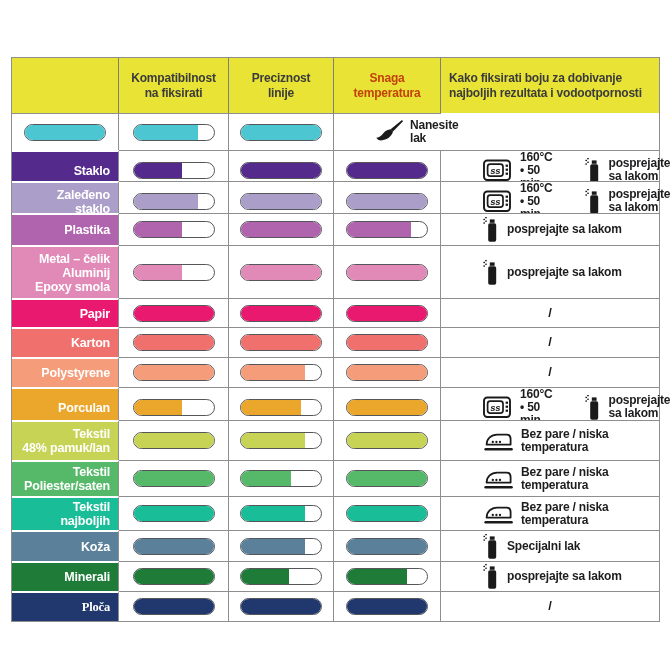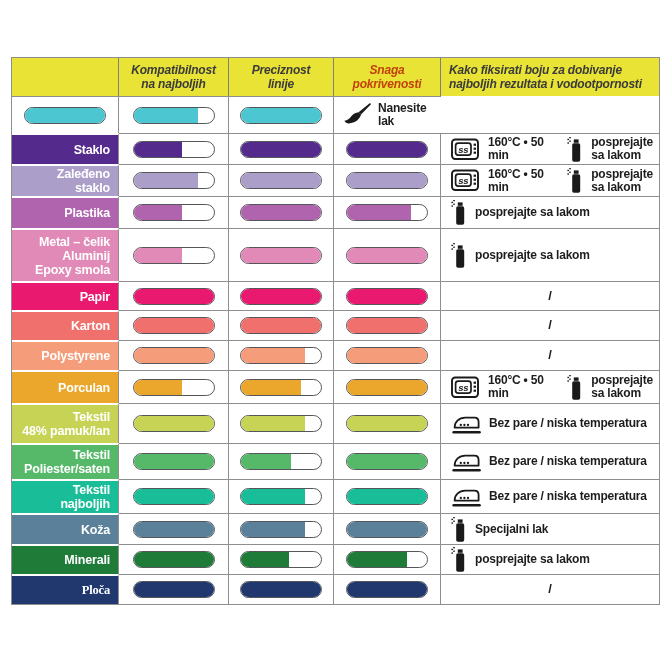--- a/index.html
+++ b/index.html
@@ -1,61 +1,61 @@
 <!DOCTYPE html>
 <html><head>
 <meta charset="utf-8">
 <style>
   html,body{margin:0;padding:0;background:#ffffff;}
   .page{position:relative;width:670px;height:670px;background:#ffffff;overflow:hidden;
         font-family:"Liberation Sans","DejaVu Sans",sans-serif;}
   .table{position:absolute;left:11px;top:57px;width:647px;border:1px solid #8e8e8e;background:#ffffff;}
   .row{display:grid;grid-template-columns:107px 110px 105px 107px 218px;}
-  .hrow{height:38px;font-style:italic;}
+  .hrow{height:55px;}
   .hcell{background:#e8e335;color:#3b3b3b;font-weight:bold;font-size:12px;line-height:1.18;
          display:flex;flex-direction:column;justify-content:center;align-items:center;text-align:center;
          border-right:1px solid #7f7f7f;letter-spacing:-0.2px;}
   .hcell.left{align-items:flex-start;text-align:left;padding-left:8px;}
   .hcell:last-child{border-right:none;}
   .cell{box-sizing:border-box;}
   .label-cell{color:#ffffff;font-weight:bold;font-size:12.5px;line-height:1.12;letter-spacing:-0.2px;
          display:flex;flex-direction:column;justify-content:center;align-items:flex-end;text-align:right;
          padding-right:8px;border-top:2px solid #ffffff;border-right:1px solid #8e8e8e;}
   .bar-cell{display:flex;align-items:center;justify-content:center;background:#ffffff;
          border-top:1px solid #8e8e8e;border-right:1px solid #8e8e8e;}
   .inst-cell{display:flex;align-items:center;background:#ffffff;border-top:1px solid #8e8e8e;
          padding:0 6px 0 10px;font-weight:bold;font-size:12px;color:#1d1d1f;letter-spacing:-0.2px;}
   .inst-cell.center{justify-content:center;padding:0;font-size:13px;}
   .inst-item{display:flex;align-items:center;gap:7px;}
   .inst-item.pushed{margin-left:auto;}
   .inst-text{line-height:1.08;}
   .pill{width:80px;height:15px;border:1.5px solid #55565a;border-radius:9px;background:#ffffff;
         overflow:hidden;}
   .pill-fill{height:100%;}
-  .icon{display:flex;align-items:flex-start;justify-content:center;flex:none;}
+  .icon{display:flex;align-items:flex-start;justify-content:center;flex:none;margin-left:32px;}
   svg{display:block;}
 </style>
 </head>
 <body>
 
 <div class="page">
   <div class="table">
     <div class="row hrow" id="header-row">
         <div class="hcell" style="background: rgb(232, 227, 53); color: rgb(59, 59, 59);"></div>
         <div class="hcell" style="background: rgb(232, 227, 53); color: rgb(59, 59, 59);">
           <div>Kompatibilnost</div>
-          <div>na najboljih</div>
+          <div>na fiksirati</div>
         </div>
         <div class="hcell" style="background: rgb(232, 227, 53); color: rgb(59, 59, 59);">
           <div>Preciznost</div>
           <div>linije</div>
         </div>
         <div class="hcell" style="background: rgb(232, 227, 53); color: #c2410c;">
           <div>Snaga</div>
-          <div>pokrivenosti</div>
+          <div>temperatura</div>
         </div>
         <div class="hcell left" style="background: rgb(232, 227, 53); color: rgb(59, 59, 59);">
           <div>Kako fiksirati boju za dobivanje</div>
           <div>najboljih rezultata i vodootpornosti</div>
         </div>
       </div>
     <div id="body-rows">
         <div class="row" style="height: 37px;">
           <div class="cell bar-cell">
             <div class="pill" style="border-color: rgb(85, 86, 90);">

